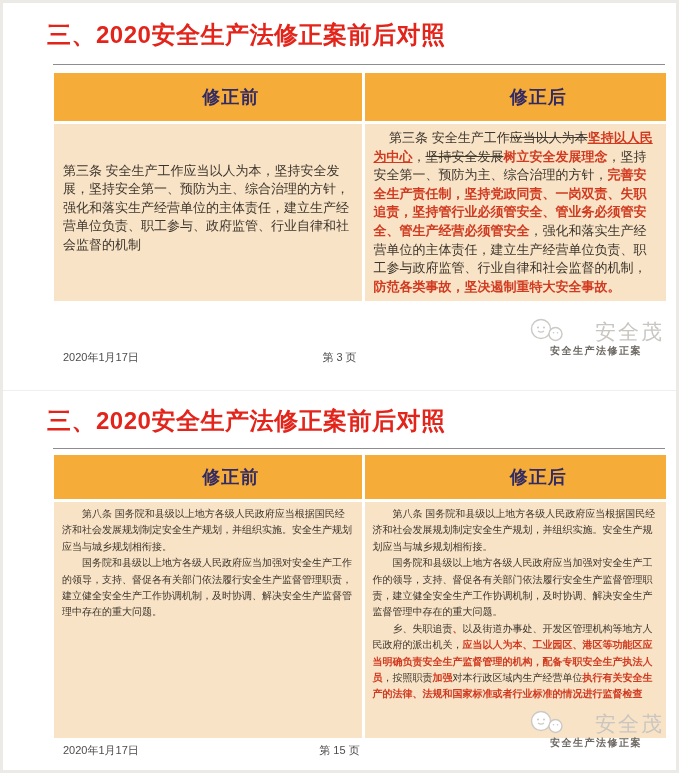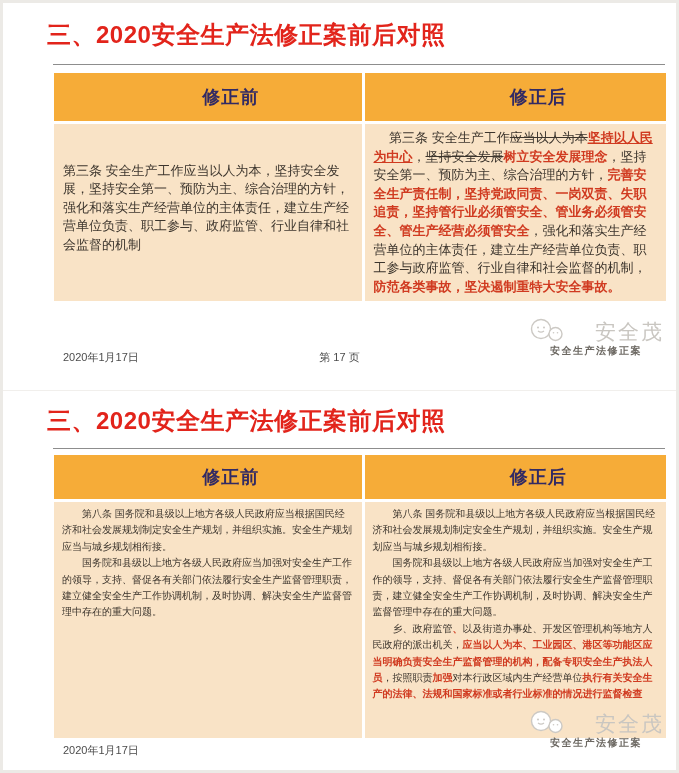--- a/index.html
+++ b/index.html
@@ -78,21 +78,21 @@
       <div class="hcell">修正后</div>
       <div class="bcell before">
           <p><span class="seg-n">第三条  安全生产工作应当以人为本，坚持安全发展，坚持安全第一、预防为主、综合治理的方针，强化和落实生产经营单位的主体责任，建立生产经营单位负责、职工参与、政府监管、行业自律和社会监督的机制</span></p>
         </div>
       <div class="bcell after">
           <p><span class="seg-n">第三条  安全生产工作</span><span class="seg-d">应当以人为本</span><span class="seg-u">坚持以人民为中心</span><span class="seg-n">，</span><span class="seg-d">坚持安全发展</span><span class="seg-a">树立安全发展理念</span><span class="seg-n">，坚持安全第一、预防为主、综合治理的方针，</span><span class="seg-a">完善安全生产责任制，坚持党政同责、一岗双责、失职追责，坚持管行业必须管安全、管业务必须管安全、管生产经营必须管安全</span><span class="seg-n">，强化和落实生产经营单位的主体责任，建立生产经营单位负责、职工参与政府监管、行业自律和社会监督的机制，</span><span class="seg-a">防范各类事故，坚决遏制重特大安全事故。</span></p>
         </div>
     </div>
 
     <div class="footer-date">2020年1月17日</div>
-    <div class="footer-page">第 17 页</div>
+    <div class="footer-page">第 3 页</div>
 
     <div class="watermark">
       <div class="wm-row">
         <svg width="38" height="27" viewBox="0 0 38 27">
           <circle cx="13" cy="12" r="9.5" fill="#ffffff" stroke="#ccc9c4" stroke-width="1.4"></circle>
           <circle cx="27.5" cy="17" r="6.5" fill="#ffffff" stroke="#ccc9c4" stroke-width="1.4"></circle>
           <circle cx="10" cy="10.5" r="1" fill="#ccc9c4"></circle>
           <circle cx="16" cy="10.5" r="1" fill="#ccc9c4"></circle>
           <path d="M10 14 q3 2.4 6 0" fill="none" stroke="#ccc9c4" stroke-width="1.2"></path>
           <circle cx="25.5" cy="15.8" r="0.8" fill="#ccc9c4"></circle>
@@ -111,25 +111,26 @@
     <div class="cmp-table">
       <div class="hcell">修正前</div>
       <div class="hcell">修正后</div>
       <div class="bcell before">
           <p><span class="seg-n">第八条  国务院和县级以上地方各级人民政府应当根据国民经济和社会发展规划制定安全生产规划，并组织实施。安全生产规划应当与城乡规划相衔接。</span></p>
           <p><span class="seg-n">国务院和县级以上地方各级人民政府应当加强对安全生产工作的领导，支持、督促各有关部门依法履行安全生产监督管理职责，建立健全安全生产工作协调机制，及时协调、解决安全生产监督管理中存在的重大问题。</span></p>
         </div>
       <div class="bcell after">
           <p><span class="seg-n">第八条  国务院和县级以上地方各级人民政府应当根据国民经济和社会发展规划制定安全生产规划，并组织实施。安全生产规划应当与城乡规划相衔接。</span></p>
           <p><span class="seg-n">国务院和县级以上地方各级人民政府应当加强对安全生产工作的领导，支持、督促各有关部门依法履行安全生产监督管理职责，建立健全安全生产工作协调机制，及时协调、解决安全生产监督管理中存在的重大问题。</span></p>
-          <p><span class="seg-n">乡、政府监管</span><span class="seg-a">、</span><span class="seg-n">以及街道办事处、开发区管理机构等地方人民政府的派出机关，</span><span class="seg-a">应当以人为本、工业园区、港区等功能区应当明确负责安全生产监督管理的机构，配备专职安全生产执法人员</span><span class="seg-n">，按照职责</span><span class="seg-a">加强</span><span class="seg-n">对本行政区域内生产经营单位</span><span class="seg-a">执行有关安全生产的法律、法规和国家标准或者行业标准的情况进行监督检查</span></p>
+          <p><span class="seg-n">乡、失职追责</span><span class="seg-a">、</span><span class="seg-n">以及街道办事处、开发区管理机构等地方人民政府的派出机关，</span><span class="seg-a">应当以人为本、工业园区、港区等功能区应当明确负责安全生产监督管理的机构，配备专职安全生产执法人员</span><span class="seg-n">，按照职责</span><span class="seg-a">加强</span><span class="seg-n">对本行政区域内生产经营单位</span><span class="seg-a">执行有关安全生产的法律、法规和国家标准或者行业标准的情况进行监督检查</span></p>
         </div>
     </div>
 
     <div class="footer-date">2020年1月17日</div>
+    <div class="footer-page">第 15 页</div>
 
     <div class="watermark">
       <div class="wm-row">
         <svg width="38" height="27" viewBox="0 0 38 27">
           <circle cx="13" cy="12" r="9.5" fill="#ffffff" stroke="#ccc9c4" stroke-width="1.4"></circle>
           <circle cx="27.5" cy="17" r="6.5" fill="#ffffff" stroke="#ccc9c4" stroke-width="1.4"></circle>
           <circle cx="10" cy="10.5" r="1" fill="#ccc9c4"></circle>
           <circle cx="16" cy="10.5" r="1" fill="#ccc9c4"></circle>
           <path d="M10 14 q3 2.4 6 0" fill="none" stroke="#ccc9c4" stroke-width="1.2"></path>
           <circle cx="25.5" cy="15.8" r="0.8" fill="#ccc9c4"></circle>

